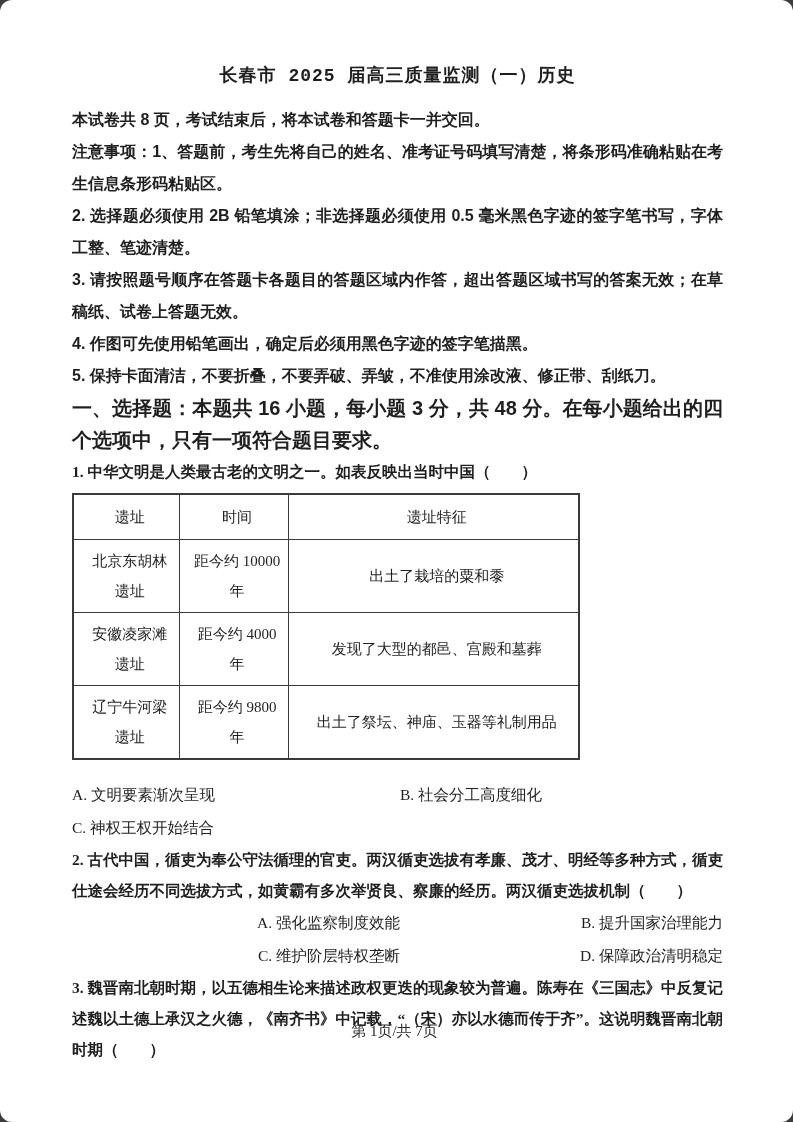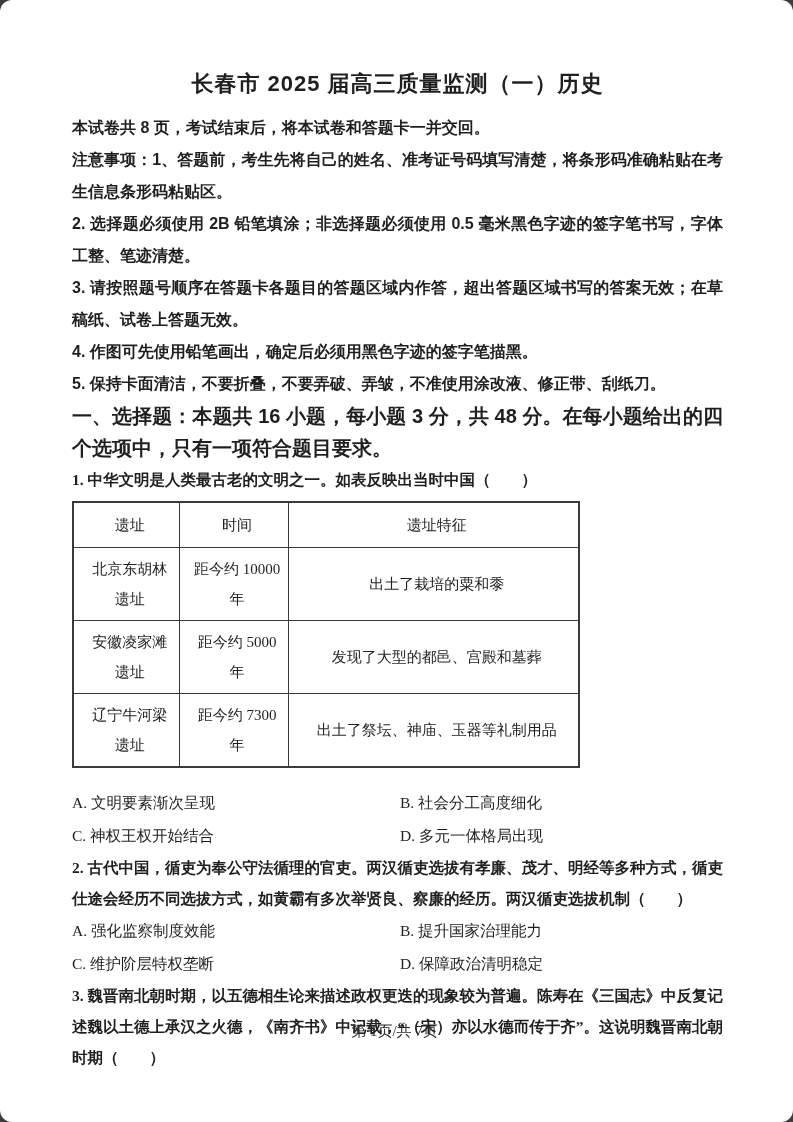--- a/index.html
+++ b/index.html
@@ -14,23 +14,23 @@
     margin: 0 auto;
     background: #ffffff;
     border-radius: 12px;
     overflow: hidden;
     box-sizing: border-box;
     padding: 50px 70px 0 72px;
     color: #1f1f1f;
     font-family: "Liberation Serif", serif;
   }
   .title {
-    margin: 16px 0 10px 0;
-    font-family: Liberation Sans, sans-serif;
-    font-size: 22px;
+    margin: 8px 0 10px 0;
+    font-family: Liberation Mono, monospace;
+    font-size: 18px;
     font-weight: bold;
     line-height: 36px;
     text-align: center;
     letter-spacing: 1px;
   }
   p { margin: 0; }
   .notice {
     font-family: "Liberation Sans", sans-serif;
     font-size: 16px;
     font-weight: bold;
@@ -71,21 +71,21 @@
   table.relics col.c3 { width: 291px; }
   table.relics thead th { height: 32px; }
   table.relics tbody td { height: 60px; }
   .options {
     display: grid;
     grid-template-columns: 328px 1fr;
     font-size: 15.5px;
     line-height: 33px;
     margin: 8px 0 0 0;
   }
-  .q2-options { margin-top: 0; }
+  .q2-options { margin-top: 0; text-align: right; }
   .footer {
     position: absolute;
     left: 0;
     right: 4px;
     top: 1022px;
     text-align: center;
     font-size: 15px;
     color: #2a2a2a;
   }
 </style>
@@ -121,36 +121,35 @@
       </tr>
     </thead>
     <tbody>
       <tr>
         <td>北京东胡林遗址</td>
         <td>距今约 10000 年</td>
         <td>出土了栽培的粟和黍</td>
       </tr>
       <tr>
         <td>安徽凌家滩遗址</td>
-        <td>距今约 5000 年</td>
+        <td>距今约 4000 年</td>
         <td>发现了大型的都邑、宫殿和墓葬</td>
       </tr>
       <tr>
         <td>辽宁牛河梁遗址</td>
-        <td>距今约 7300 年</td>
+        <td>距今约 9800 年</td>
         <td>出土了祭坛、神庙、玉器等礼制用品</td>
       </tr>
     </tbody>
   </table>
 
   <div class="options">
     <span>A. 文明要素渐次呈现</span>
     <span>B. 社会分工高度细化</span>
     <span>C. 神权王权开始结合</span>
-    <span>D. 多元一体格局出现</span>
   </div>
 
   <p class="stem">2. 古代中国，循吏为奉公守法循理的官吏。两汉循吏选拔有孝廉、茂才、明经等多种方式，循吏仕途会经历不同选拔方式，如黄霸有多次举贤良、察廉的经历。两汉循吏选拔机制（　　）</p>
 
   <div class="options q2-options">
     <span>A. 强化监察制度效能</span>
     <span>B. 提升国家治理能力</span>
     <span>C. 维护阶层特权垄断</span>
     <span>D. 保障政治清明稳定</span>
   </div>

